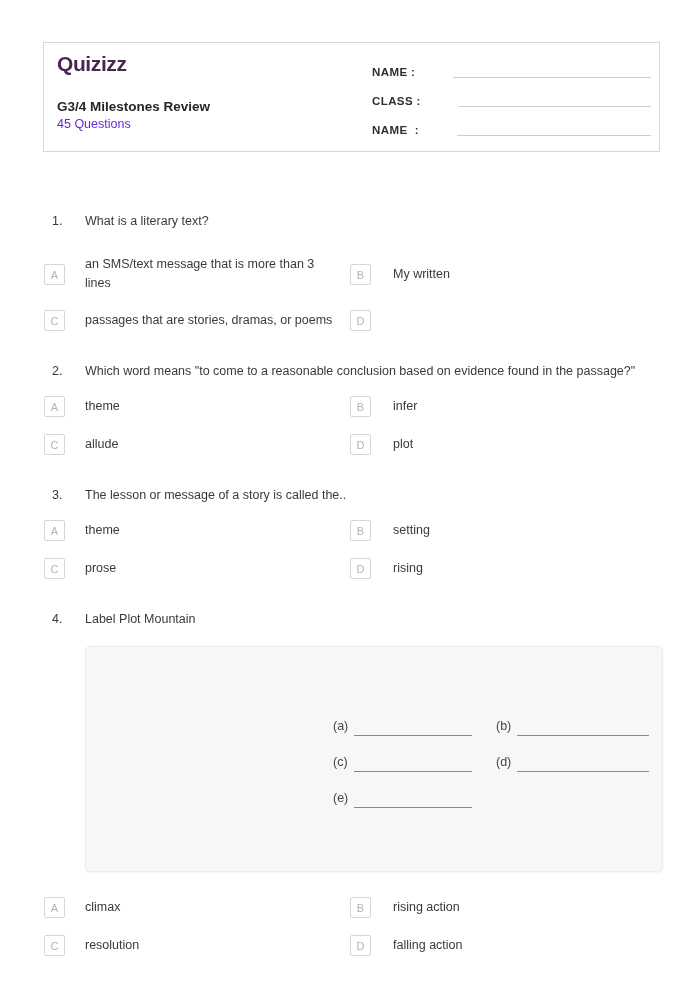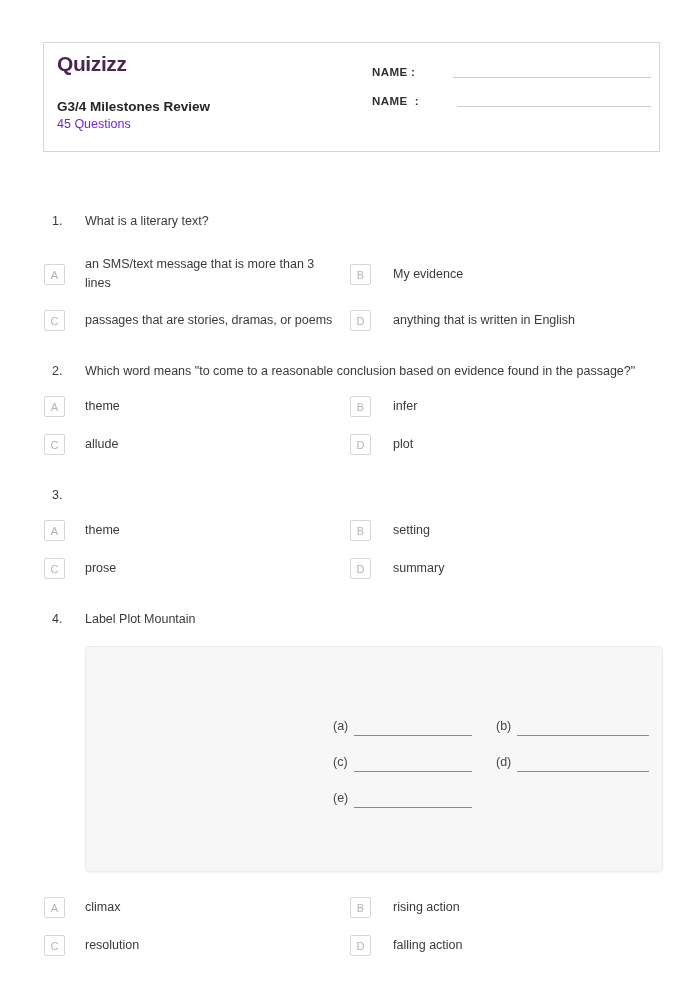--- a/index.html
+++ b/index.html
@@ -76,49 +76,52 @@
     <div class="title-block">
       <div class="title">G3/4 Milestones Review</div>
       <div class="subtitle">45 Questions</div>
     </div>
     <div class="fields">
       <div class="field-row">
         <span class="field-label">NAME :</span>
         <span class="field-line"></span>
       </div>
       <div class="field-row">
+        <span class="field-label">CLASS :</span>
+        <span class="field-line"></span>
+      </div>
+      <div class="field-row">
         <span class="field-label">NAME  :</span>
         <span class="field-line"></span>
       </div>
     </div>
   </div>
 
   <div class="questions">
 
     <section class="question">
       <div class="q-row">
         <span class="q-num">1.</span>
         <span class="q-text">What is a literary text?</span>
       </div>
       <div class="options first">
         <div class="option">
           <span class="letter-box">A</span>
           <span class="option-text">an SMS/text message that is more than 3 lines</span>
         </div>
         <div class="option right">
           <span class="letter-box">B</span>
-          <span class="option-text">My evidence</span>
+          <span class="option-text">My written</span>
         </div>
         <div class="option">
           <span class="letter-box">C</span>
           <span class="option-text">passages that are stories, dramas, or poems</span>
         </div>
         <div class="option right">
           <span class="letter-box">D</span>
-          <span class="option-text">anything that is written in English</span>
         </div>
       </div>
     </section>
 
     <section class="question">
       <div class="q-row">
         <span class="q-num">2.</span>
         <span class="q-text">Which word means "to come to a reasonable conclusion based on evidence found in the passage?"</span>
       </div>
       <div class="options">
@@ -137,37 +140,38 @@
         <div class="option right">
           <span class="letter-box">D</span>
           <span class="option-text">plot</span>
         </div>
       </div>
     </section>
 
     <section class="question">
       <div class="q-row">
         <span class="q-num">3.</span>
+        <span class="q-text">The lesson or message of a story is called the..</span>
       </div>
       <div class="options">
         <div class="option">
           <span class="letter-box">A</span>
           <span class="option-text">theme</span>
         </div>
         <div class="option right">
           <span class="letter-box">B</span>
           <span class="option-text">setting</span>
         </div>
         <div class="option">
           <span class="letter-box">C</span>
           <span class="option-text">prose</span>
         </div>
         <div class="option right">
           <span class="letter-box">D</span>
-          <span class="option-text">summary</span>
+          <span class="option-text">rising</span>
         </div>
       </div>
     </section>
 
     <section class="question">
       <div class="q-row">
         <span class="q-num">4.</span>
         <span class="q-text">Label Plot Mountain</span>
       </div>
 

